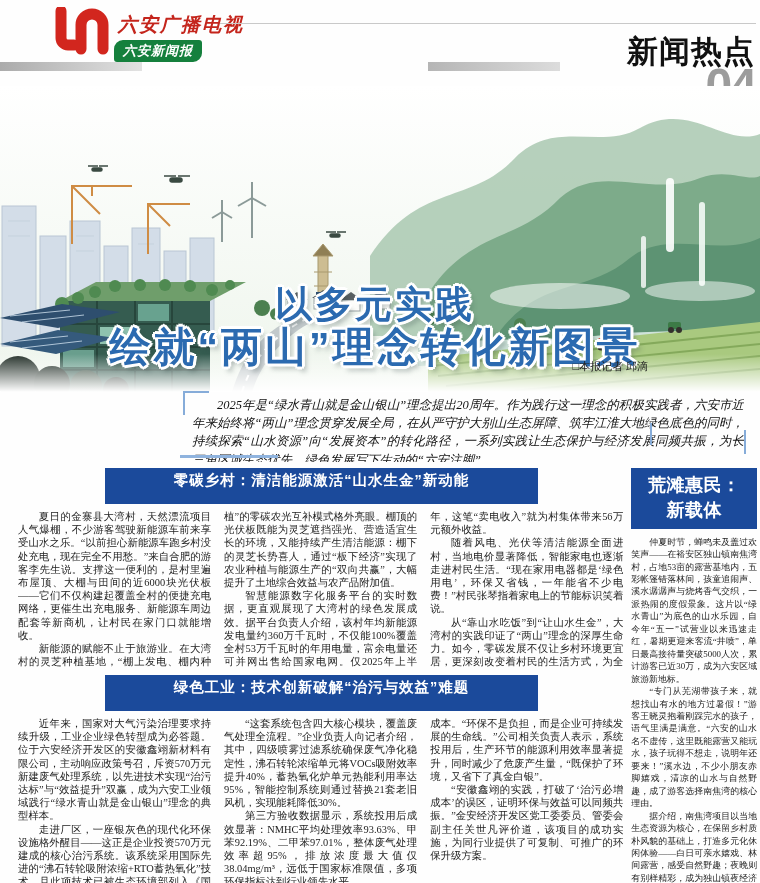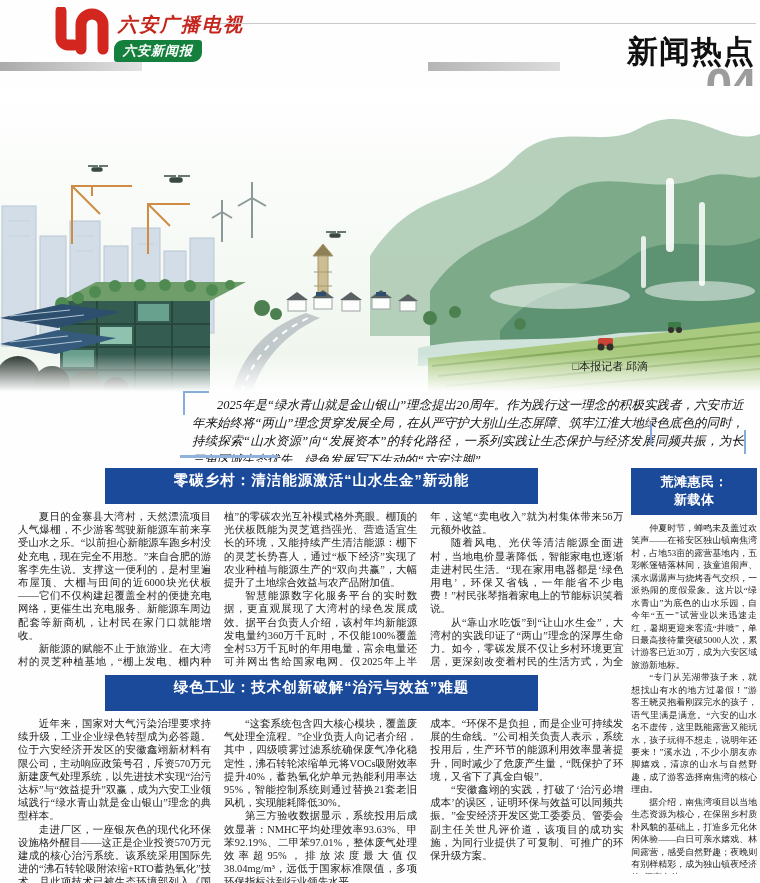--- a/index.html
+++ b/index.html
@@ -60,21 +60,21 @@
   .sec-body{margin-top:6px;column-count:3;column-gap:13px;column-fill:auto;
             font-size:10.4px;line-height:13.2px;text-align:justify;overflow:hidden;}
   .sec-body p{margin:0;text-indent:2em;}
   .sec1 .sec-body{height:160px;}
   .sec2{margin-top:5px;}
   .sec2 .sec-body{height:200px;}
 
   .right-col{width:126px;margin-left:8px;}
   .right-head{background:#1b4a9b;color:#fff;text-align:center;padding:5px 3px 6px;
               font-family:"Liberation Sans",sans-serif;font-weight:bold;
-              font-size:13px;line-height:1.38;letter-spacing:.5px;}
+              font-size:18px;line-height:1.38;letter-spacing:.5px;}
   .right-body{margin-top:7px;height:352px;overflow:hidden;
               font-size:8.9px;line-height:12.45px;text-align:justify;}
   .right-body p{margin:0;text-indent:2em;}
 </style>
 </head>
 <body>
 
 <div class="page">
 
   <header class="masthead">
@@ -266,20 +266,24 @@
       </g>
 
       <g>
         <circle cx="18" cy="292" r="22" fill="#25312a"></circle>
           <circle cx="52" cy="298" r="18" fill="#1d2a22"></circle>
         <circle cx="86" cy="300" r="16" fill="#3a4f41"></circle>
           <circle cx="116" cy="304" r="13" fill="#25312a"></circle>
       </g>
       <rect x="0" y="268" width="760" height="38" fill="url(#fade)"></rect>
     </svg>
+    <div class="headline">
+      <div class="l1">以多元实践</div>
+      <div class="l2">绘就“两山”理念转化新图景</div>
+    </div>
     <div class="byline">□本报记者 邱滴</div>
   </div>
 
   <div class="intro">
     <p>2025年是“绿水青山就是金山银山”理念提出20周年。作为践行这一理念的积极实践者，六安市近年来始终将“两山”理念贯穿发展全局，在从严守护大别山生态屏障、筑牢江淮大地绿色底色的同时，持续探索“山水资源”向“发展资本”的转化路径，一系列实践让生态保护与经济发展同频共振，为长三角区域生态优先、绿色发展写下生动的“六安注脚”。</p>
   </div>
   <div class="deco v1"></div>
   <div class="deco h1"></div>
   <div class="deco h2"></div>
   <div class="deco v2"></div>

